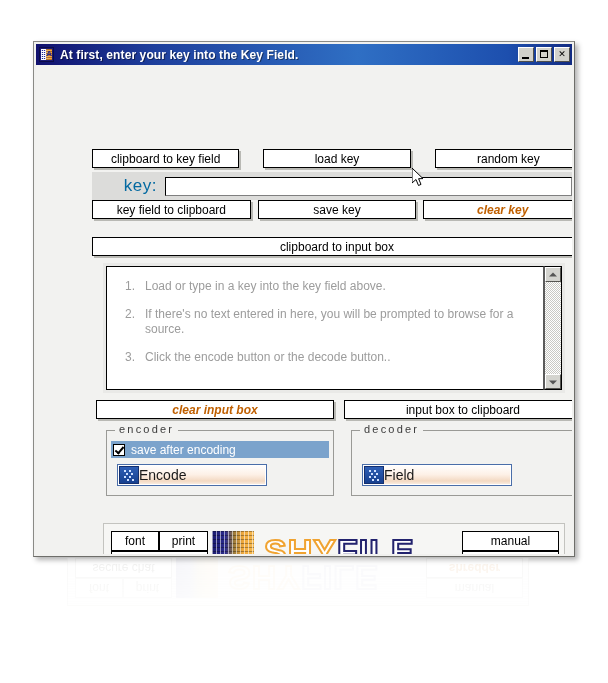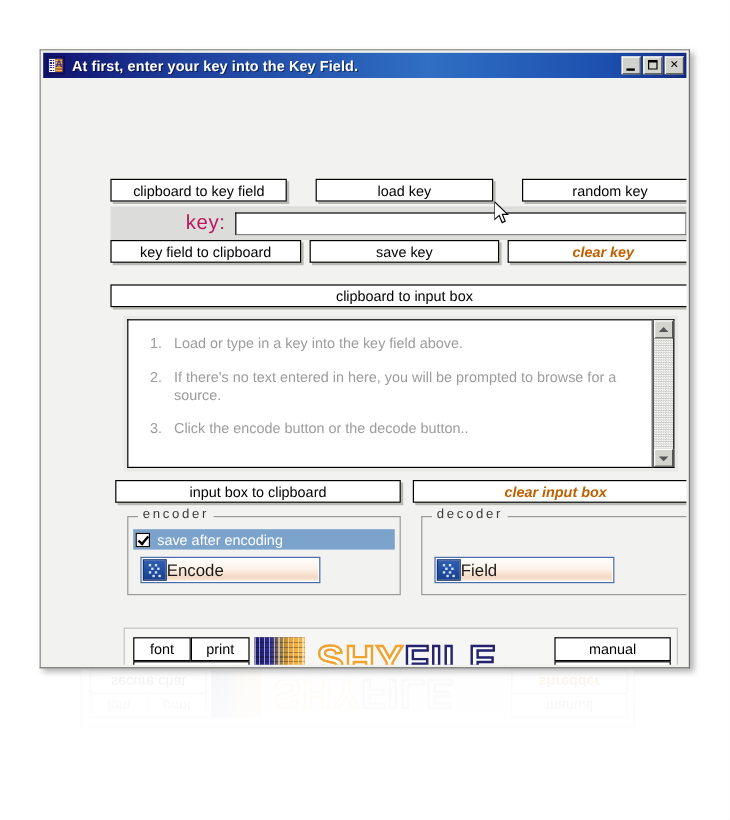--- a/index.html
+++ b/index.html
@@ -137,26 +137,26 @@
 
   
   #key-strip {
     position: absolute;
     left: 56px; top: 107px; width: 490px; height: 28px;
     background: #dcdcda;
     display: flex;
     align-items: center;
   }
   #key-label {
-    width: 104px;
+    width: 73px;
     text-align: right;
     padding-right: 8px;
     box-sizing: border-box;
     font-size: 17px;
-    color: #be185d;
+    color: #0369a1;
     font-family: "Liberation Sans", sans-serif;
     letter-spacing: 0.5px;
   }
   #key-input {
     flex: 1 1 auto;
     height: 19px;
     margin-right: 10px;
     background: #ffffff;
     border: 1px solid #000000;
     border-right-color: #7f7f7f;
@@ -496,22 +496,22 @@
         <div class="sb-arrow up">
             <i></i>
           </div>
         <div class="sb-arrow down">
             <i></i>
           </div>
       </div>
     </div>
 
     <div class="row" id="row-inputbot">
+      <div class="xbtn warn">clear input box</div>
       <div class="xbtn">input box to clipboard</div>
-      <div class="xbtn warn">clear input box</div>
     </div>
 
     <div class="groupbox" id="gb-encoder">
       <div class="gb-title">encoder</div>
       <div class="chk-band">
         <div class="chk-box checked"></div>
         <div class="chk-lbl">save after encoding</div>
       </div>
       <div class="action-btn">
         <div class="action-ico">

